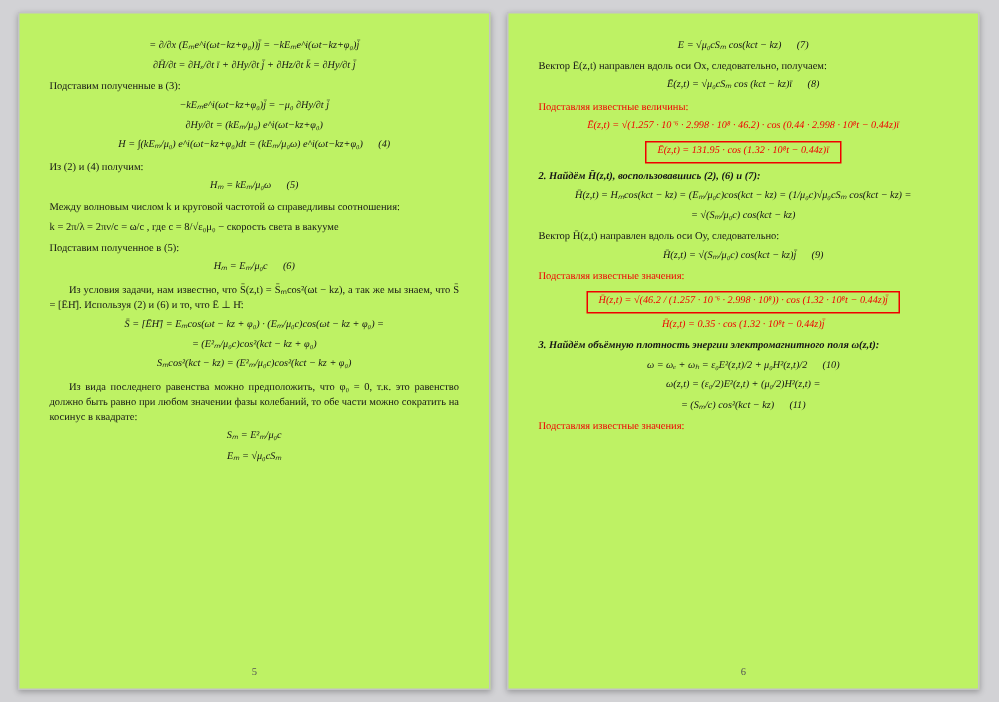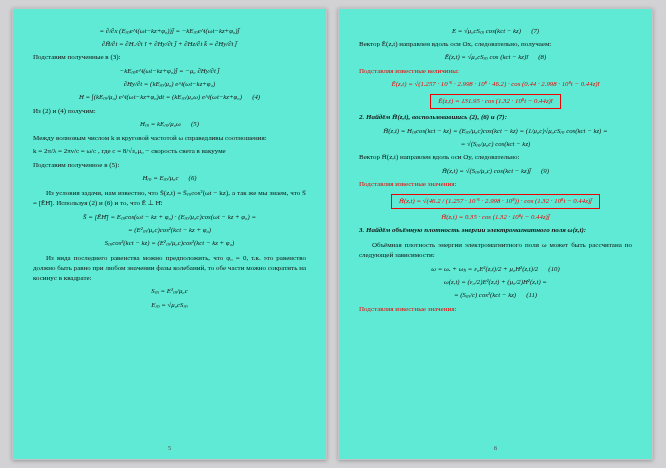--- a/index.html
+++ b/index.html
@@ -11,21 +11,21 @@
   }
   .canvas {
     position: relative;
     width: 666px; height: 468px;
     font-family: "Liberation Serif", serif;
   }
   .page {
     position: absolute;
     top: 8px;
     width: 315px; height: 452px;
-    background: #5eead4;
+    background: #bef264;
     border: 1px solid #c3c3c6;
     box-shadow: 0 1px 4px rgba(0,0,0,0.28);
     overflow: hidden;
   }
   .page.left  { left: 12px; }
   .page.right { left: 338px; }
   .content {
     padding: 13px 20px 0 20px;
     color: #141414;
     font-size: 7px;
@@ -93,21 +93,20 @@
         <div class="ln al-c red italic"><span class="boxed">Ē(z,t) = 131.95 · cos (1.32 · 10⁸t − 0.44z)ī</span></div>
         <div class="ln al-l bold"><span>2. Найдём H̄(z,t), воспользовавшись (2), (6) и (7):</span></div>
         <div class="ln al-c italic"><span>H̄(z,t) = Hₘcos(kct − kz) = (Eₘ/μ₀c)cos(kct − kz) = (1/μ₀c)√μ₀cSₘ cos(kct − kz) =</span></div>
         <div class="ln al-c italic"><span>= √(Sₘ/μ₀c) cos(kct − kz)</span></div>
         <div class="ln al-l"><span>Вектор H̄(z,t) направлен вдоль оси Оу, следовательно:</span></div>
         <div class="ln al-c italic"><span>H̄(z,t) = √(Sₘ/μ₀c) cos(kct − kz)j̄&nbsp;&nbsp;&nbsp;&nbsp;&nbsp;&nbsp;(9)</span></div>
         <div class="ln al-l red"><span class="und">Подставляя известные значения:</span></div>
         <div class="ln al-c red italic"><span class="boxed">H̄(z,t) = √(46.2 / (1.257 · 10⁻⁶ · 2.998 · 10⁸)) · cos (1.32 · 10⁸t − 0.44z)j̄</span></div>
         <div class="ln al-c red italic"><span>H̄(z,t) = 0.35 · cos (1.32 · 10⁸t − 0.44z)j̄</span></div>
         <div class="ln al-l bold"><span>3. Найдём объёмную плотность энергии электромагнитного поля ω(z,t):</span></div>
-        <div class="ln al-j indent"><span>Объёмная плотность энергии электромагнитного поля ω может быть рассчитана по следующей зависимости:</span></div>
         <div class="ln al-c italic"><span>ω = ωₑ + ωₕ = ε₀E²(z,t)/2 + μ₀H²(z,t)/2&nbsp;&nbsp;&nbsp;&nbsp;&nbsp;&nbsp;(10)</span></div>
         <div class="ln al-c italic"><span>ω(z,t) = (ε₀/2)E²(z,t) + (μ₀/2)H²(z,t) =</span></div>
         <div class="ln al-c italic"><span>= (Sₘ/c) cos²(kct − kz)&nbsp;&nbsp;&nbsp;&nbsp;&nbsp;&nbsp;(11)</span></div>
         <div class="ln al-l red"><span class="und">Подставляя известные значения:</span></div>
       </div>
     <div class="page-number">6</div>
   </div>
 
 </div>
 

